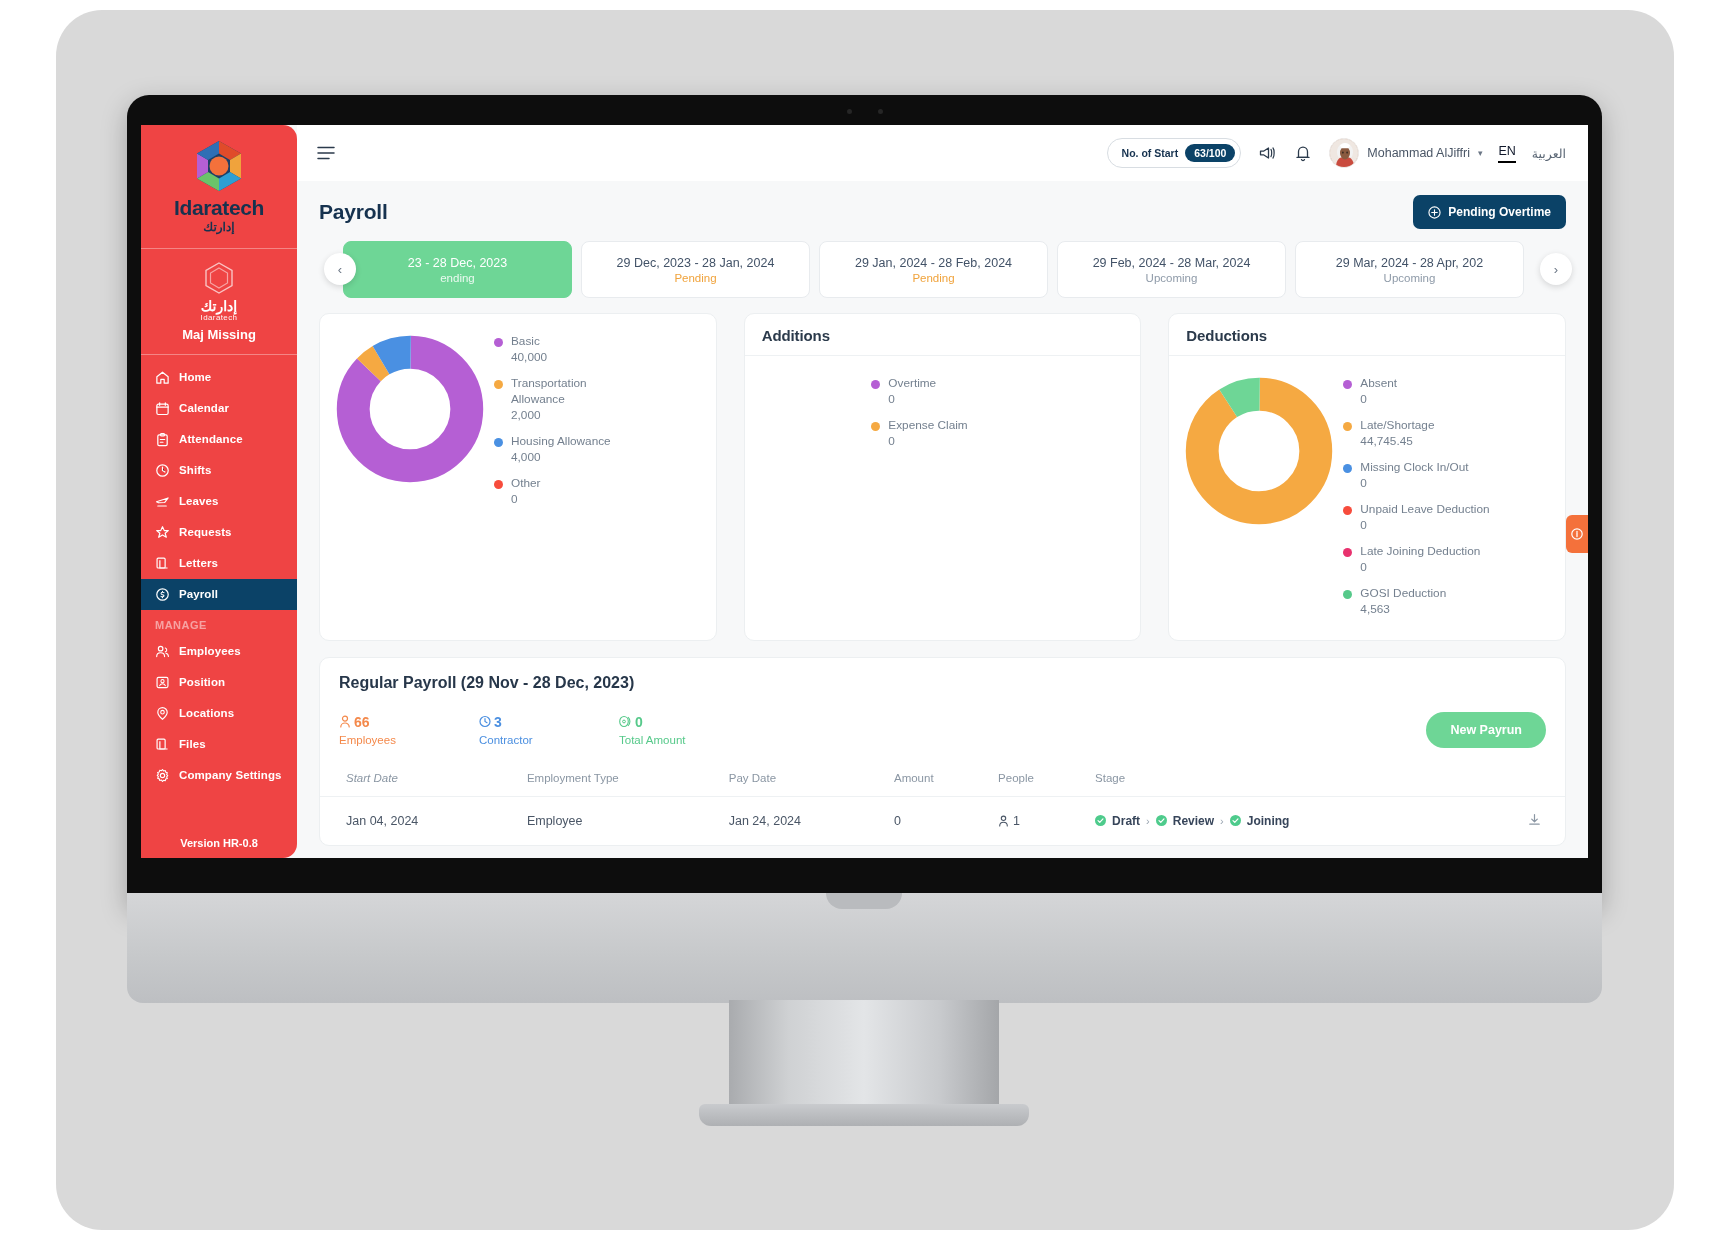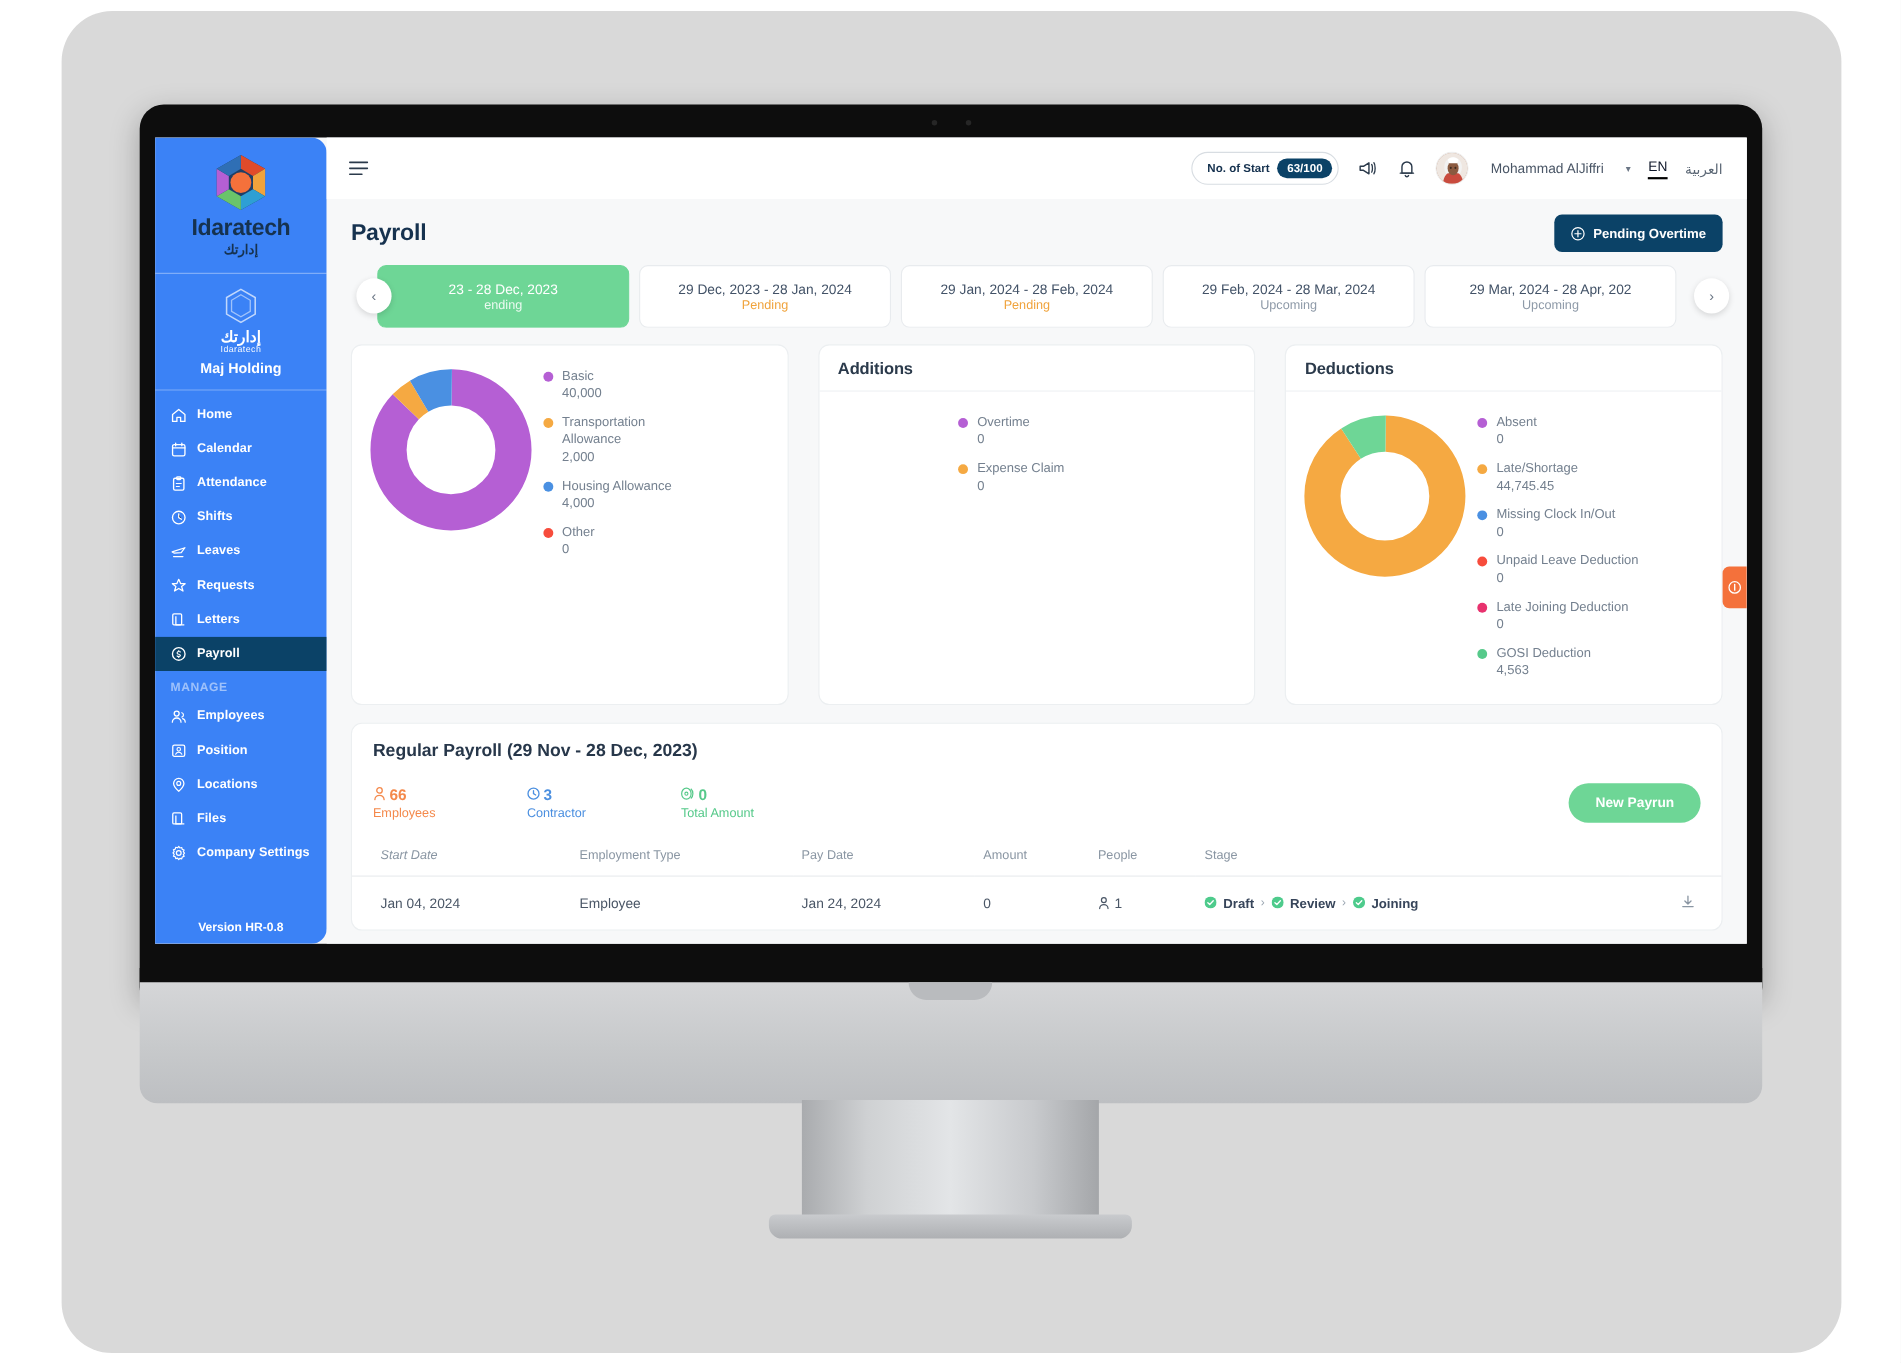--- a/index.html
+++ b/index.html
@@ -76,21 +76,21 @@
     background: linear-gradient(180deg,#c9cbce,#aeb0b3);
     border-radius: 6px 6px 12px 12px;
   }
 
   
   .app { position: absolute; inset: 0; display: flex; }
 
   
   .sidebar {
     width: 156px; flex: 0 0 156px;
-    background: #3b82f6;
+    background: #ef4444;
     color: #fff;
     border-radius: 0 14px 14px 0;
     position: relative;
     display: flex; flex-direction: column;
   }
   .brand {
     padding: 14px 0 14px;
     text-align: center;
     border-bottom: 1px solid rgba(255,255,255,.35);
   }
@@ -144,21 +144,21 @@
     display: flex; align-items: center; gap: 7px;
     border: 1px solid #d8dde2; border-radius: 30px;
     padding: 5px 5px 5px 14px; background: #fff;
   }
   .users-pill .lbl { font-size: 10.5px; font-weight: 700; color: #16324f; }
   .users-pill .cnt {
     background: #0b4267; color: #fff; font-size: 10.5px; font-weight: 700;
     border-radius: 20px; padding: 3px 9px;
   }
   .icon-btn { width: 20px; height: 20px; cursor: pointer; display:block; }
-  .user-box { display: flex; align-items: center; gap: 20px; cursor: pointer; }
+  .user-box { display: flex; align-items: center; gap: 8px; cursor: pointer; }
   .avatar {
     width: 30px; height: 30px; border-radius: 50%;
     background: #c8a08a; overflow: hidden; position: relative;
     border: 1px solid #eee;
   }
   .user-name { font-size: 12.5px; color: #4a5666; }
   .caret { font-size: 9px; color: #6b7685; }
   .lang {
     font-size: 12.5px; color: #16324f; cursor: pointer; padding-bottom: 3px;
   }
@@ -303,21 +303,21 @@
             <div class="brand-ar">إدارتك</div>
           </div>
 
           <div class="org">
             <svg class="org-hex" viewBox="0 0 32 34">
               <polygon points="16,2 29,9.5 29,24.5 16,32 3,24.5 3,9.5" fill="none" stroke="#ffffff" stroke-width="1.4" opacity=".8"></polygon>
               <polygon points="16,7 24.5,12 24.5,22 16,27 7.5,22 7.5,12" fill="none" stroke="#ffffff" stroke-width="1.2" opacity=".6"></polygon>
             </svg>
             <div class="org-ar">إدارتك</div>
             <div class="org-sub">Idaratech</div>
-            <div class="org-name">Maj Holding</div>
+            <div class="org-name">Maj Missing</div>
           </div>
 
           <nav class="nav">
             <div class="nav-item">
               <svg class="ico" viewBox="0 0 16 16">
                   <path d="M2 7.2 8 2.4l6 4.8V14H9.8v-4H6.2v4H2z" fill="none" stroke="#fff" stroke-width="1.3" stroke-linejoin="round"></path>
                 </svg>
               <span>Home</span>
             </div>
             <div class="nav-item">

